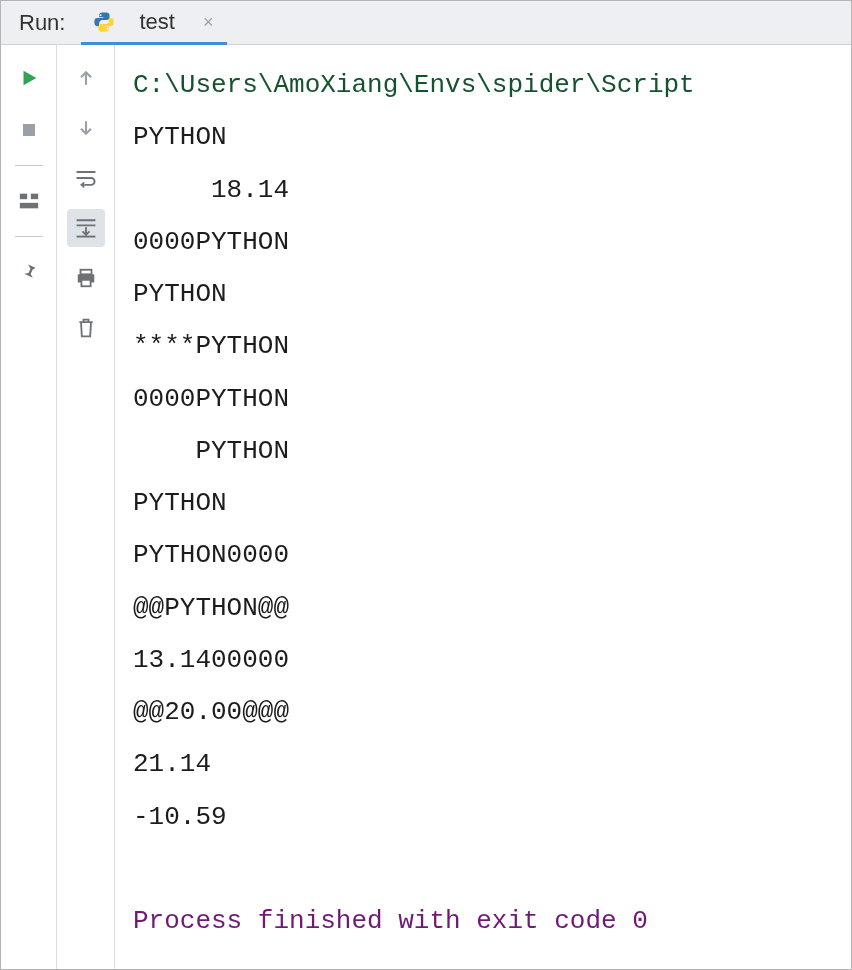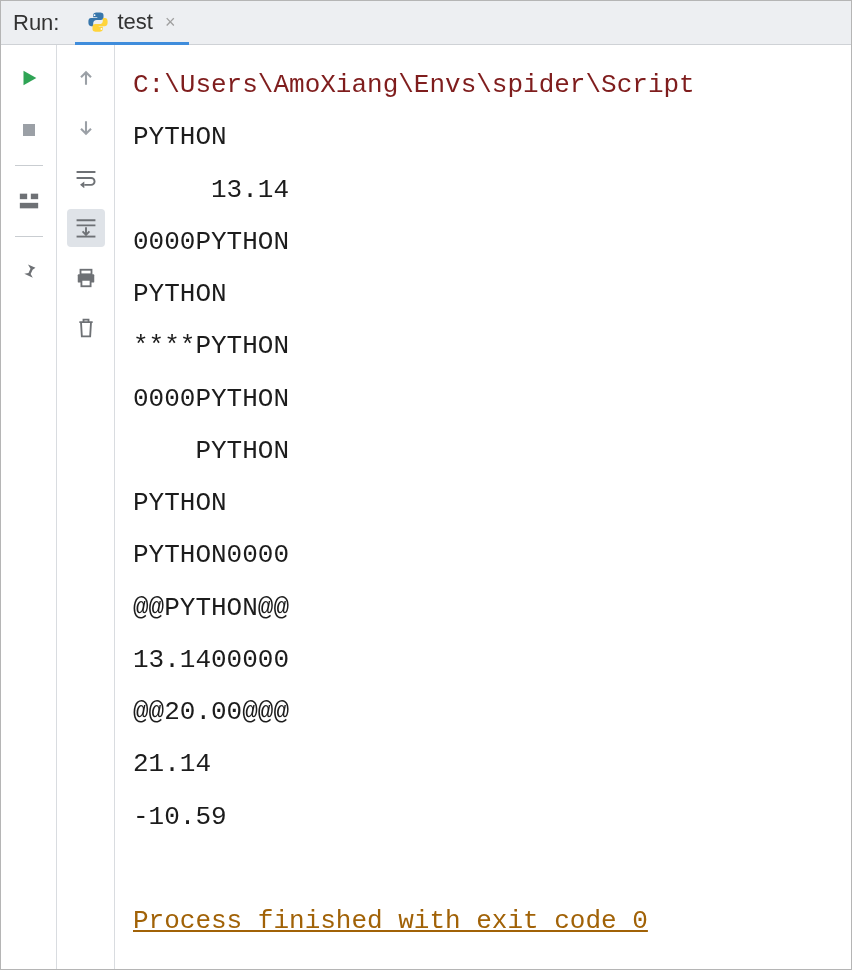--- a/index.html
+++ b/index.html
@@ -10,34 +10,35 @@
       background: #fff;
       overflow: hidden;
       border: 1px solid #b5b5b5;
     }
     .header {
       height: 44px;
       background: #edeff2;
       border-bottom: 1px solid #cfd2d6;
       display: flex;
       align-items: center;
+      padding-left: 6px;
     }
     .header-label {
       padding: 0 16px 0 12px;
       font-size: 22px;
       color: #333;
     }
     .tab {
       display: flex;
       align-items: center;
       height: 44px;
       padding: 0 14px 0 12px;
       border-bottom: 3px solid #3f8ddc;
       margin-bottom: -1px;
-      gap: 8px;
+      gap: 24px;
     }
     .tab-title {
       font-size: 22px;
       color: #333;
     }
     .tab-close {
       font-size: 18px;
       color: #a0a0a0;
       padding-left: 4px;
       line-height: 1;
@@ -86,22 +87,22 @@
     .console {
       flex: 1;
       padding: 14px 0 0 18px;
       font-family: "Consolas","Courier New", monospace;
       font-size: 26px;
       line-height: 2.01;
       white-space: pre;
       color: #1c1c1c;
       overflow: hidden;
     }
-    .console .cmd { color: #7f1d1d; }
-    .console .exit { color: #a16207; text-decoration: underline; }
+    .console .cmd { color: #14532d; }
+    .console .exit { color: #701a75; }
   </style>
 </head>
 <body>
 
 <div class="header">
   <div class="header-label">Run:</div>
   <div class="tab">
     <span>
       <svg class="py-icon" viewBox="0 0 32 32">
         <path fill="#3776ab" d="M15 2c-5 0-6 2-6 4v3h6v1H6c-3 0-4 2-4 6s1 6 4 6h3v-4c0-3 2-5 5-5h6c2 0 4-1 4-4V6c0-2-1-4-6-4h-3z"></path>
@@ -177,21 +178,21 @@
     </div>
     <div class="icon-btn">
       <svg width="20" height="22" viewBox="0 0 24 26">
         <path fill="none" stroke="#6e7175" stroke-width="2.2" d="M4 6h16M9 6V3h6v3M6 6l1 17h10l1-17"></path>
       </svg>
     </div>
   </div>
 
   <div class="console"><span class="cmd">C:\Users\AmoXiang\Envs\spider\Script</span>
 <span>PYTHON</span>
-<span>     13.14</span>
+<span>     18.14</span>
 <span>0000PYTHON</span>
 <span>PYTHON</span>
 <span>****PYTHON</span>
 <span>0000PYTHON</span>
 <span>    PYTHON</span>
 <span>PYTHON</span>
 <span>PYTHON0000</span>
 <span>@@PYTHON@@</span>
 <span>13.1400000</span>
 <span>@@20.00@@@</span>

